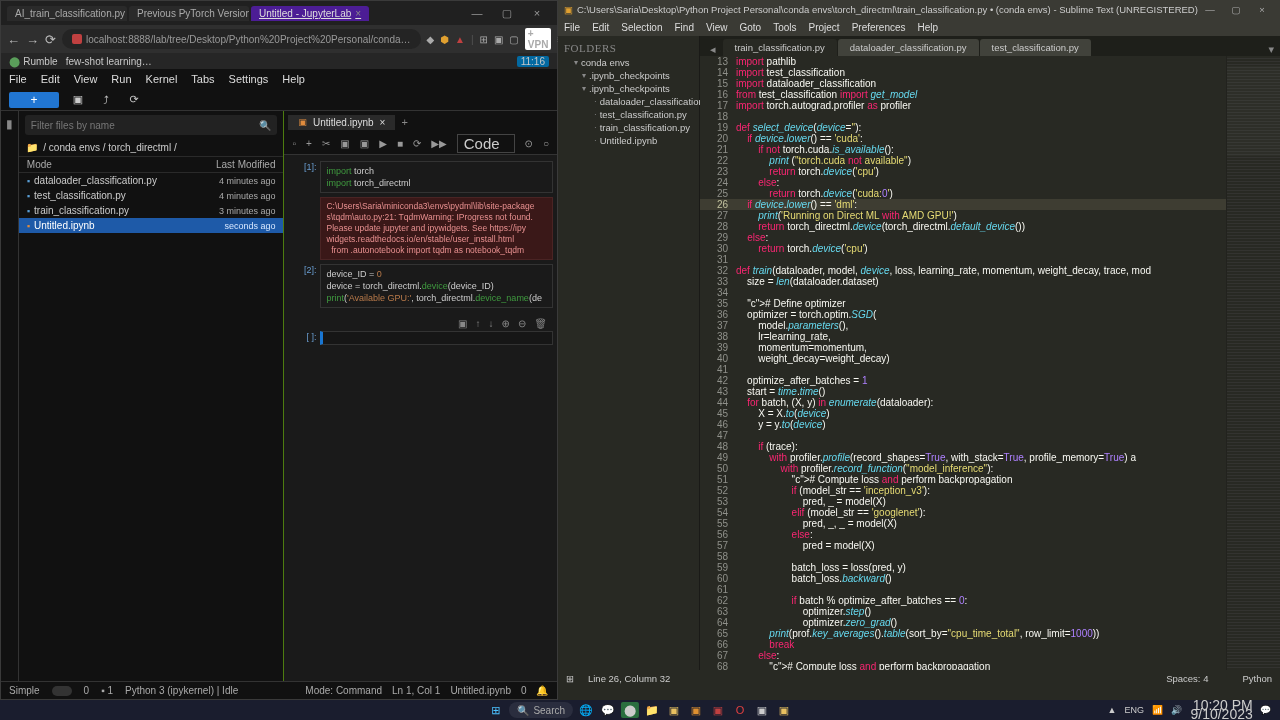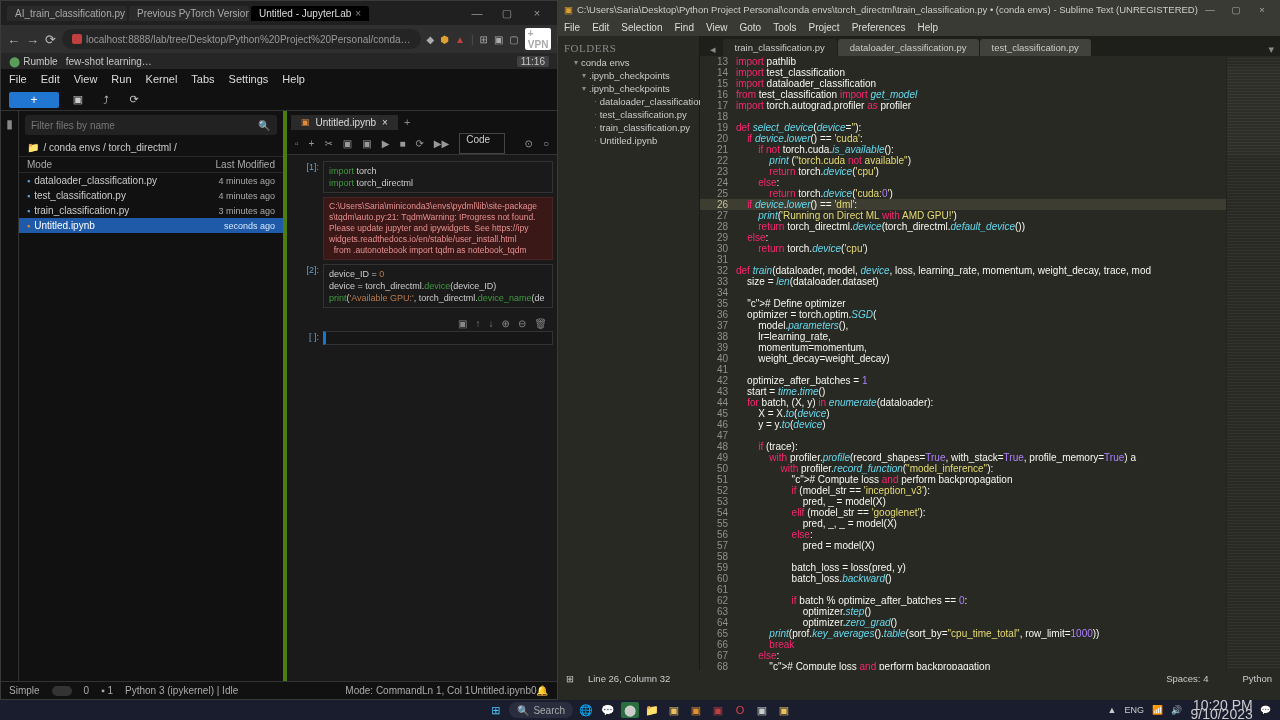--- a/index.html
+++ b/index.html
@@ -2,69 +2,69 @@
 <html><head>
 <meta charset="utf-8">
 <style>
 * { margin:0; padding:0; box-sizing:border-box; font-family:"Segoe UI",Arial,sans-serif; }
 body { background:#1e1e1e; width:1280px; height:720px; overflow:hidden; position:relative; color:#ccc; font-size:11px; }
 
 
 .jup-win { position:absolute; left:0; top:0; width:558px; height:700px; background:#1a1a1a; border:1px solid #3a3a3a; }
 .jup-titlebar { height:24px; background:#202020; display:flex; align-items:center; padding:0 6px; gap:2px;}
 .jup-tab { padding:2px 8px; background:#2a2a2a; border-radius:3px 3px 0 0; font-size:10px; color:#aaa; display:flex; align-items:center; gap:4px; max-width:120px; white-space:nowrap; overflow:hidden;}
-.jup-tab.active { background:#000000; color:#ddd;}
+.jup-tab.active { background:#4c1d95; color:#ddd;text-decoration:underline;}
 .jup-tab .x { margin-left:auto; color:#888; }
 .jup-winbtn { margin-left:auto; display:flex; gap:2px;}
 .jup-winbtn span { width:28px; height:18px; display:flex; align-items:center; justify-content:center; color:#999; }
 .jup-addr { height:28px; background:#2f2f2f; display:flex; align-items:center; padding:0 6px; gap:6px;}
 .jup-addr .nav-btn { width:18px; height:18px; color:#bbb; display:flex; align-items:center; justify-content:center; font-size:13px;}
 .jup-url { flex:1; background:#242424; border-radius:12px; height:20px; padding:0 10px; font-size:10px; color:#999; display:flex; align-items:center; gap:4px;}
 .jup-url-icons { display:flex; gap:6px; align-items:center;}
 .jup-url-icons span {font-size:10px; color:#aaa;}
 .vpn-badge { background:#fff; color:#000; font-size:9px; padding:0 3px; border-radius:2px; font-weight:bold;}
 .jup-bookmark { height:16px; background:#262626; padding:0 8px; display:flex; align-items:center; font-size:10px; color:#c8c8c8;}
 .jup-bookmark span{ display:flex; align-items:center; gap:3px;}
 .jup-menu { height:20px; background:#111; display:flex; align-items:center; padding:0 8px; gap:14px; font-size:11px; color:#ddd;}
 .jup-toolbar { height:22px; background:#111; display:flex; align-items:center; padding:0 8px; gap:10px; border-bottom:1px solid #333;}
 .jup-toolbar .btn { width:18px; height:18px; color:#ccc; display:flex; align-items:center; justify-content:center;}
 .blue-btn { background:#2176d2; width:50px; height:16px; border-radius:2px;}
 
 .jup-body { display:flex; height:calc(100% - 24px - 28px - 16px - 20px - 22px - 18px); }
 .jup-sidebar { width:18px; background:#111; border-right:1px solid #333; display:flex; flex-direction:column; align-items:center; gap:10px; padding-top:6px;}
 .jup-sidebar span { color:#888; font-size:12px;}
-.jup-files { width:268px; background:#111; border-right:4px solid #4d7c0f; display:flex; flex-direction:column;}
+.jup-files { width:268px; background:#111; border-right:1px solid #4d7c0f; display:flex; flex-direction:column;}
 .file-filter { margin:4px 6px; background:#222; border-radius:3px; height:20px; padding:0 6px; display:flex; align-items:center; color:#777; font-size:10px; }
 .file-crumb { padding:3px 8px; font-size:10px; color:#ccc; display:flex; align-items:center; gap:4px; border-bottom:1px solid #2a2a2a;}
 .file-hdr { display:flex; padding:2px 8px; font-size:10px; color:#aaa; border-bottom:1px solid #2a2a2a;}
 .file-hdr .n { flex:1;} 
 .file-row { display:flex; padding:2px 8px; font-size:10px; color:#ccc; align-items:center; gap:4px;}
 .file-row.sel { background:#1e5aa8; color:#fff;}
 .file-row .n { flex:1; } .file-row .t { color:#aaa; font-size:9px;}
 .file-row.sel .t { color:#d6e7ff;}
 .py-ico { color:#5aa0d8; font-size:9px;} .nb-ico{ color:#e08c3e; font-size:9px;}
 
 .jup-main { flex:1; background:#1a1a1a; position:relative;}
 .nb-tabbar { height:22px; background:#111; display:flex; align-items:center; padding-left:4px;}
 .nb-tab { padding:2px 10px; background:#2a2a2a; font-size:10px; color:#ddd; display:flex; align-items:center; gap:6px;}
 .nb-toolbar { height:22px; background:#111; display:flex; align-items:center; gap:10px; padding:0 8px; border-bottom:1px solid #333;}
 .nb-toolbar span { color:#999; font-size:10px;}
-.nb-toolbar .code-dd { border:1px solid #444; padding:0 14px 8px 6px; font-size:10px; color:#ccc;}
+.nb-toolbar .code-dd { border:1px solid #444; padding:0 14px 0 6px; font-size:15px; color:#ccc;}
 .nb-area { padding:6px 4px; overflow:hidden;}
 .cell { display:flex; margin-bottom:4px; font-family:Consolas,monospace; font-size:9px; line-height:12px;}
 .prompt { width:32px; text-align:right; color:#6a9dd0; padding-right:4px;}
 .cell-in { flex:1; background:#1a1a1a; border:1px solid #333; padding:3px 5px; }
 .cell-in .kw{color:#3f9a3f;} .cell-in .s{color:#b97a4a;} .cell-in .id{color:#ccc;}
 .cell-out { flex:1; background:#3a1818; color:#e89090; padding:3px 5px; font-size:8.5px; line-height:11px; border:1px solid #4a2424;}
 .cell-out2 { flex:1; color:#ccc; padding:3px 5px; font-size:9px;}
 .cell-tools { display:flex; gap:8px; justify-content:flex-end; padding:2px 6px;}
 .cell-tools span { color:#888; font-size:10px;}
 .cursor-cell { border-left:3px solid #1976d2; background:#161616; height:14px;}
 .jup-status { position:absolute; bottom:0; left:0; right:0; height:18px; background:#111; display:flex; align-items:center; padding:0 8px; font-size:10px; color:#aaa; gap:12px; border-top:1px solid #333;}
-.jup-status .r{margin-left:auto; display:flex; }
+.jup-status .r{margin-left:auto; display:flex; gap:10px;}
 
 
 .sub-win { position:absolute; left:558px; top:0; right:0; height:700px; background:#282923; }
 .sub-titlebar { height:18px; background:#3a3a34; display:flex; align-items:center; padding:0 6px; font-size:9.5px; color:#ccc;}
 .sub-winbtn { margin-left:auto; display:flex; gap:2px;}
 .sub-winbtn span{width:24px; text-align:center; color:#aaa;}
 .sub-menu { height:18px; background:#3a3a34; display:flex; align-items:center; padding:0 6px; gap:12px; font-size:10px; color:#ddd;}
 .sub-body { display:flex; height:calc(100% - 18px - 18px - 16px - 14px);}
 .sub-tree { width:142px; background:#282923; border-right:1px solid #1a1a17; padding:4px 2px; font-size:9.5px; color:#ccc;}
 .sub-tree .hdr { color:#888; font-size:11px; padding:2px 4px; letter-spacing:0.5px;font-family:Liberation Serif, serif;}
@@ -137,21 +137,21 @@
     </div>
   </div>
   <div class="jup-bookmark">
     <span>
         <span style="color:#5a9e5a">⬤</span>
         <span>Rumble</span>
       </span>
     <span style="margin-left:8px">
         <span>few-shot learning…</span>
       </span>
-    <span style="margin-left:auto;background:#404040;padding:0 4px;border-radius:2px">11:16</span>
+    <span style="margin-left:auto;background:#0369a1;padding:0 4px;border-radius:2px">11:16</span>
   </div>
   <div class="jup-menu">
     <span>File</span>
     <span>Edit</span>
     <span>View</span>
     <span>Run</span>
     <span>Kernel</span>
     <span>Tabs</span>
     <span>Settings</span>
     <span>Help</span>

